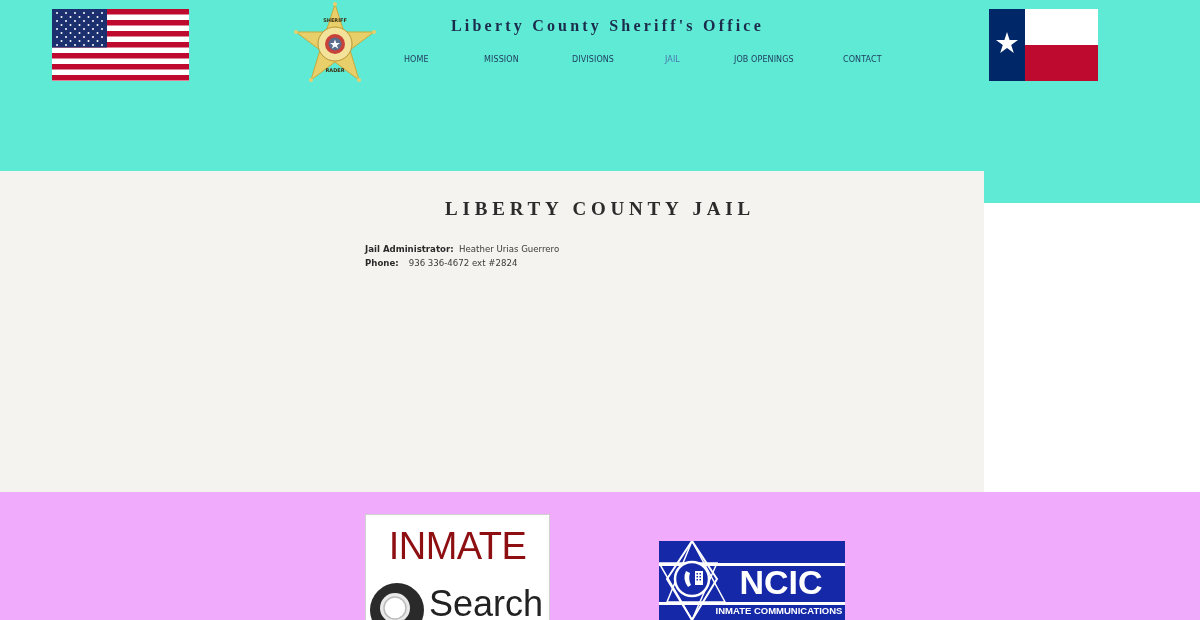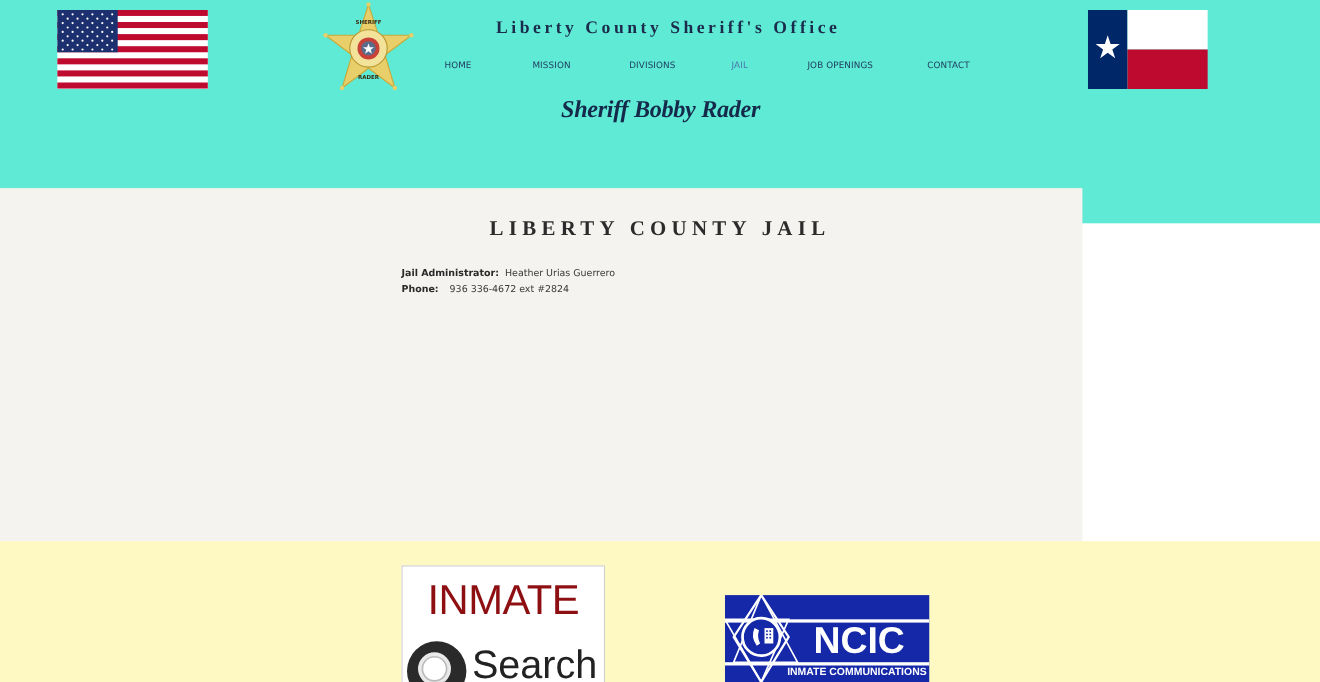--- a/index.html
+++ b/index.html
@@ -41,21 +41,21 @@
     .body-text {
       position: absolute; left: 365px; top: 71px; width: 470px;
       font-family: "DejaVu Sans", sans-serif; font-size: 8.6px; line-height: 14px; color: #3a3a3a;
     }
     .body-text p { margin-bottom: 14px; }
     .body-text b { color: #2a2a2a; }
     .body-text a { color: #3a3a3a; text-decoration: underline; }
     .phone-label { display: inline-block; width: 41px; }
 
     
-    .lower { position: absolute; left: 0; top: 492px; width: 1200px; height: 128px; background: #fef9c3; }
+    .lower { position: absolute; left: 0; top: 492px; width: 1200px; height: 128px; background: #f0abfc; }
     .inmate-search {
       position: absolute; left: 365px; top: 22px; width: 185px; height: 110px;
       border: 1px solid #d0d0d0; background: #ffffff; overflow: hidden;
     }
     .inmate-word {
       position: absolute; left: 0; top: 10px; width: 100%; text-align: center;
       font-family: "Liberation Sans", sans-serif; font-size: 38px; color: #8e0f12; letter-spacing: -0.5px;
     }
     .search-word {
       position: absolute; left: 63px; top: 68px;
@@ -155,21 +155,20 @@
 
   <nav class="nav">
     <a style="left:404px" href="#">HOME</a>
     <a style="left:484px" href="#">MISSION</a>
     <a style="left:572px" href="#">DIVISIONS</a>
     <a style="left:665px" class="active" href="#">JAIL</a>
     <a style="left:734px" href="#">JOB OPENINGS</a>
     <a style="left:843px" href="#">CONTACT</a>
   </nav>
 
-  <div class="signature">Sheriff Bobby Rader</div>
 
   <svg class="tx-flag" viewBox="0 0 109 72">
     <rect x="0" y="0" width="36" height="72" fill="#002868"></rect>
     <rect x="36" y="0" width="73" height="36" fill="#ffffff"></rect>
     <rect x="36" y="36" width="73" height="36" fill="#bf0a30"></rect>
     <polygon points="18,23 20.6,31 29,31 22.2,36 24.8,44 18,39 11.2,44 13.8,36 7,31 15.4,31" fill="#ffffff"></polygon>
   </svg>
 </div>
 
 <section class="content-band">

